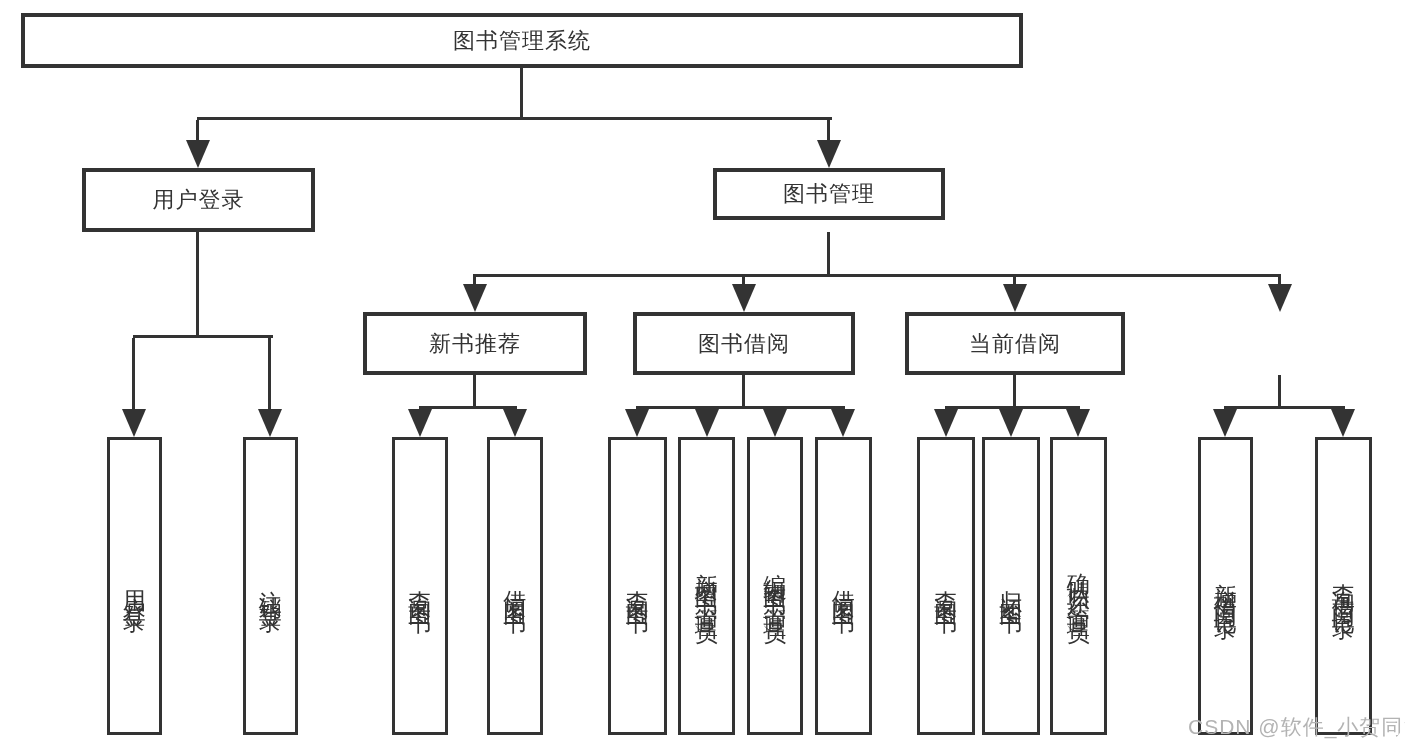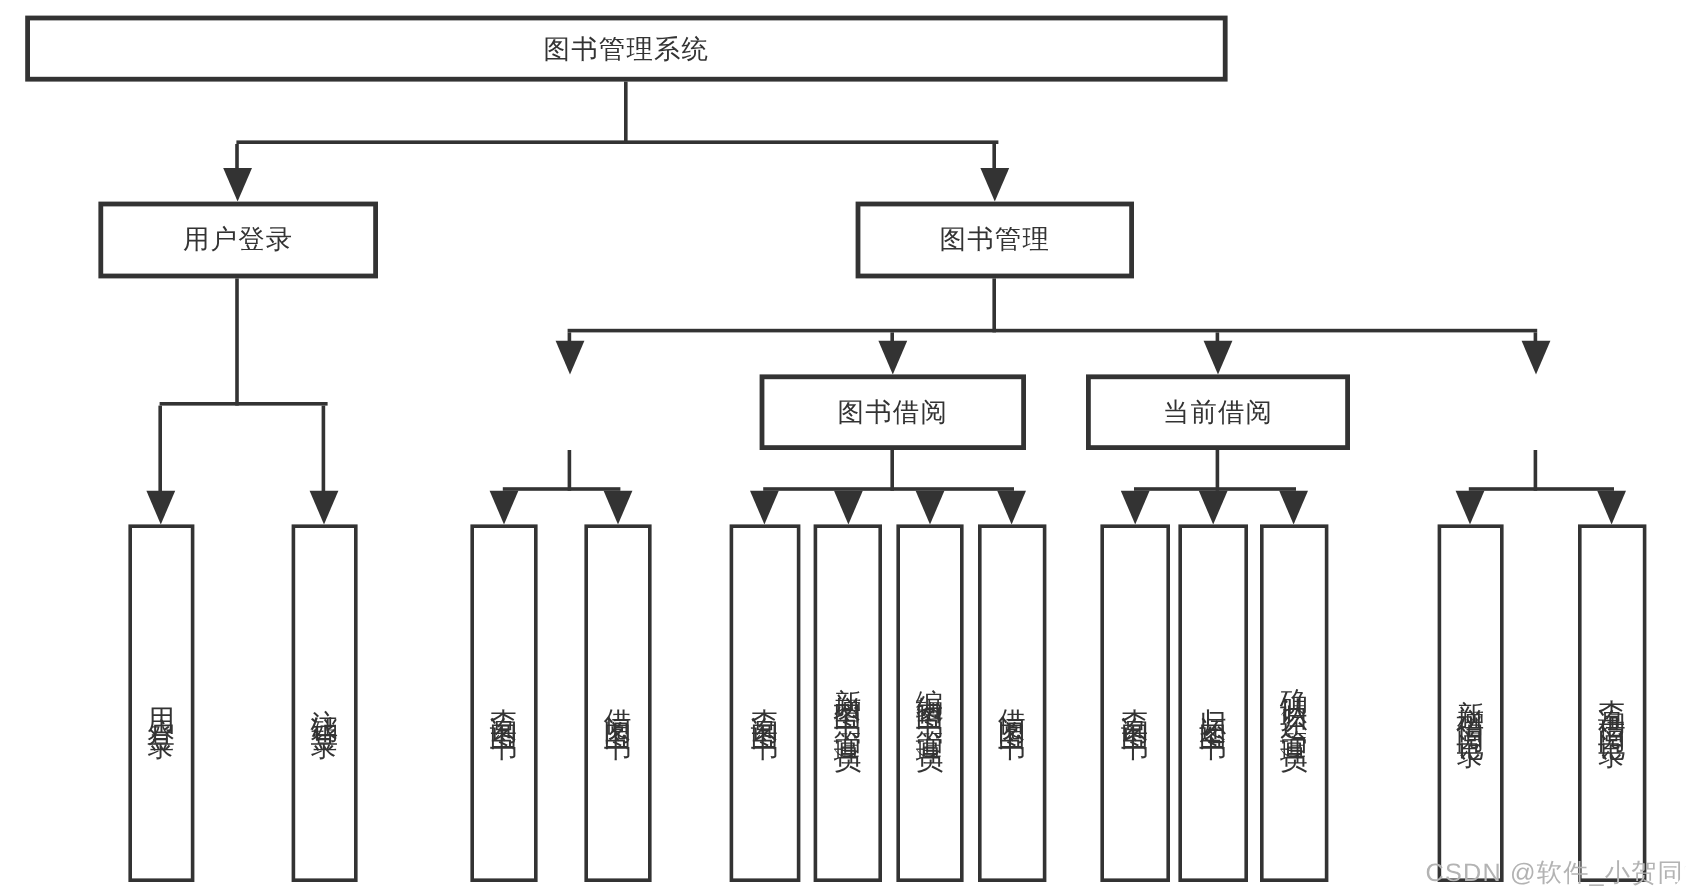--- a/index.html
+++ b/index.html
@@ -49,21 +49,21 @@
   <div class="vline" style="left:520px;top:68px;height:52px"></div>
   <div class="hline" style="left:197px;top:117px;width:635px"></div>
   <div class="vline" style="left:196px;top:120px;height:22px"></div>
   <div class="arrow" style="left:186px;top:140px"></div>
   <div class="vline" style="left:827px;top:120px;height:22px"></div>
   <div class="arrow" style="left:817px;top:140px"></div>
 
   <div class="box" style="left:82px;top:168px;width:233px;height:64px">
     <span>用户登录</span>
   </div>
-  <div class="box" style="left:713px;top:168px;width:232px;height:64px">
+  <div class="box" style="left:713px;top:168px;width:232px;height:52px">
     <span>图书管理</span>
   </div>
 
   <div class="vline" style="left:196px;top:232px;height:106px"></div>
   <div class="hline" style="left:133px;top:335px;width:140px"></div>
   <div class="vline" style="left:132px;top:338px;height:73px"></div>
   <div class="arrow" style="left:122px;top:409px"></div>
   <div class="vline" style="left:268px;top:338px;height:73px"></div>
   <div class="arrow" style="left:258px;top:409px"></div>
 
@@ -71,20 +71,23 @@
   <div class="hline" style="left:473px;top:274px;width:808px"></div>
   <div class="vline" style="left:473px;top:277px;height:9px"></div>
   <div class="arrow" style="left:463px;top:284px"></div>
   <div class="vline" style="left:742px;top:277px;height:9px"></div>
   <div class="arrow" style="left:732px;top:284px"></div>
   <div class="vline" style="left:1013px;top:277px;height:9px"></div>
   <div class="arrow" style="left:1003px;top:284px"></div>
   <div class="vline" style="left:1278px;top:277px;height:9px"></div>
   <div class="arrow" style="left:1268px;top:284px"></div>
 
+  <div class="box" style="left:363px;top:312px;width:224px;height:63px">
+    <span>新书推荐</span>
+  </div>
   <div class="box" style="left:633px;top:312px;width:222px;height:63px">
     <span>图书借阅</span>
   </div>
   <div class="box" style="left:905px;top:312px;width:220px;height:63px">
     <span>当前借阅</span>
   </div>
 
   <div class="vline" style="left:473px;top:375px;height:34px"></div>
   <div class="hline" style="left:419px;top:406px;width:98px"></div>
   <div class="arrow" style="left:408px;top:409px"></div>

